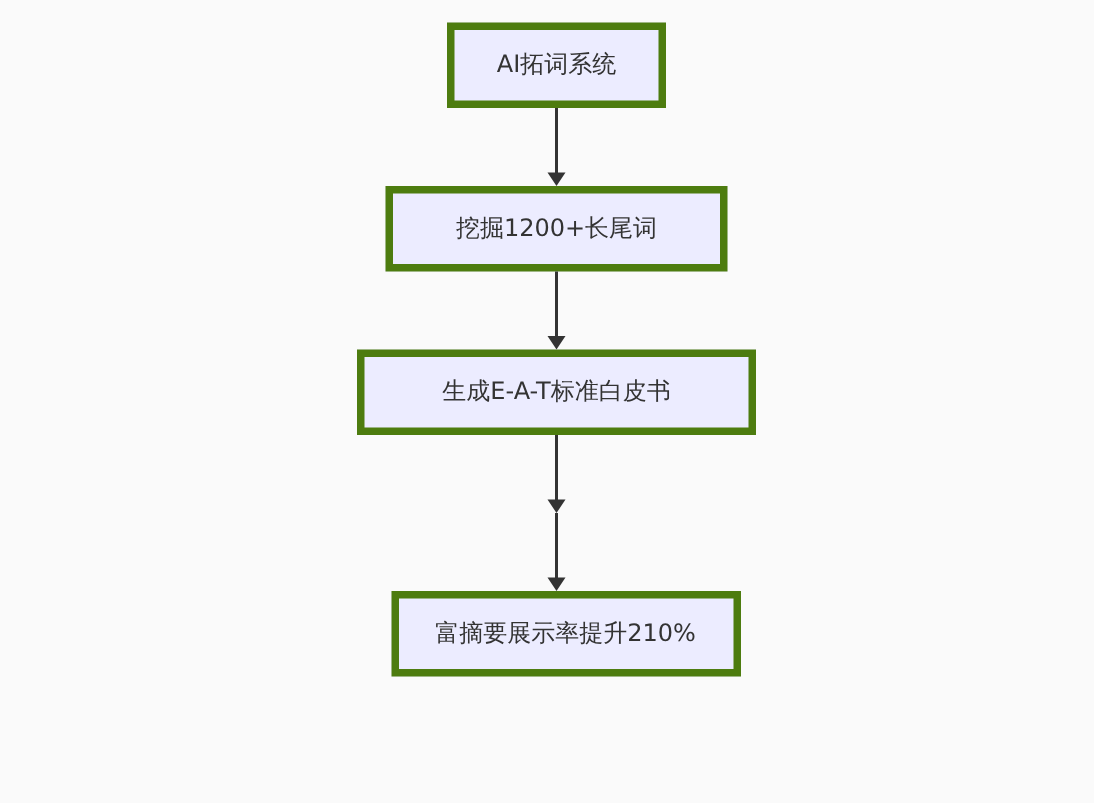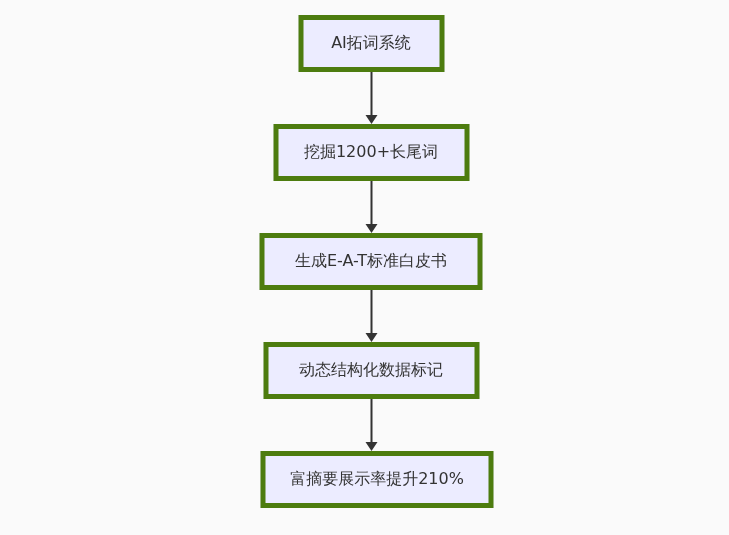--- a/index.html
+++ b/index.html
@@ -27,22 +27,22 @@
     border: 5px solid #4d7c0f;
     display: flex;
     align-items: center;
     justify-content: center;
     color: #333333;
     font-size: 16px;
     white-space: nowrap;
     text-align: center;
   }
   .n0 { width: 146px; }
-  .n1 { width: 196px; }
-  .n2 { width: 223px; }
+  .n1 { width: 228px; }
+  .n2 { width: 266px; }
   .n3 { width: 216px; }
   .n4 { width: 233px; margin-left: 12px; }
   .arrow {
     position: relative;
     width: 14px;
     height: 52px;
   }
   .arrow .line {
     position: absolute;
     top: 0;
@@ -90,23 +90,20 @@
 
     <div class="node n2">
       <span>生成E-A-T标准白皮书</span>
     </div>
 
     <div class="arrow">
       <div class="line"></div>
       <div class="head"></div>
     </div>
 
-    <div class="node n3">
-      <span>动态结构化数据标记</span>
-    </div>
 
     <div class="arrow">
       <div class="line"></div>
       <div class="head"></div>
     </div>
 
     <div class="node n4">
       <span>富摘要展示率提升210%</span>
     </div>
 

